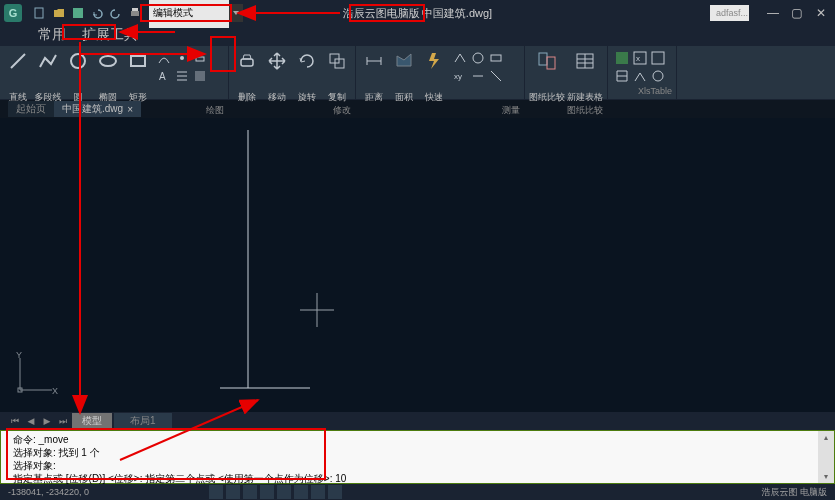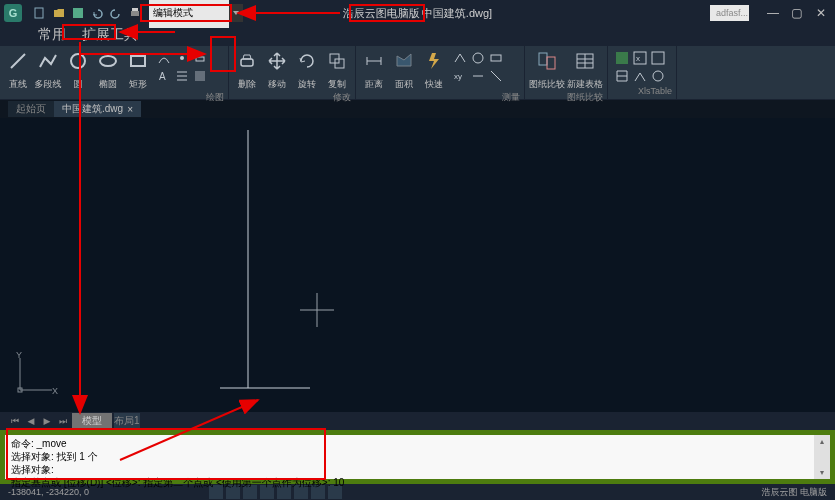--- a/index.html
+++ b/index.html
@@ -20,34 +20,34 @@
 .wbtn { width:16px; height:16px; color:#c0c0c0; display:flex; align-items:center; justify-content:center; font-size:12px; }
 .tabbar { height:20px; background:#1a2332; display:flex; align-items:flex-end; padding-left:30px; }
 .tab { padding:2px 8px; font-size:14px; color:#c0c0c0;margin-top:8px; }
 .tab.active { background:#1a2332; }
 .ribbon { height:54px; background:#283542; display:flex; border-bottom:1px solid #1a2332; }
 .rgroup { display:flex; flex-direction:column; border-right:1px solid #1a2332; padding:2px 4px 0; }
 .rtools { display:flex; gap:2px; flex:1; align-items:flex-start; }
 .rtool { display:flex; flex-direction:column; align-items:center; width:28px; padding-top:2px; cursor:pointer; }
 .rtool.wide { width:36px; }
 .ricon { width:22px; height:22px; display:flex; align-items:center; justify-content:center; }
-.rlabel { font-size:9px; color:#c0c0c0; margin-top:6px; white-space:nowrap; }
+.rlabel { font-size:9px; color:#c0c0c0; margin-top:19px; white-space:nowrap; }
 .rgname { font-size:9px; color:#888; text-align:right; padding-bottom:18px; }
 .rsmall { display:flex; flex-wrap:wrap; width:70px; gap:2px; padding:2px; }
 .rsicon { width:16px; height:16px; }
 .doctabs { height:18px; background:#0e1620; display:flex; align-items:center; padding-left:8px; }
 .doctab { background:#2a3a4a; color:#c0c0c0; font-size:10px; padding:1px 8px; display:flex; align-items:center; gap:4px; }
 .doctab.first { background:#1a2632; color:#888; }
 .canvas { position:relative; background:#0a1420; height:294px; }
 .ucs { position:absolute; left:14px; bottom:16px; }
 .modelbar { height:18px; background:#1a2332; display:flex; align-items:center; padding:0 8px; gap:2px; }
 .mbtn { width:14px; height:14px; color:#888; font-size:9px; display:flex; align-items:center; justify-content:center; }
 .mtab { background:#737373; color:#d0d0d0; font-size:10px; padding:1px 10px; }
-.mtab2 { background:#2a3a4a; color:#888; font-size:10px; padding:1px 0; }
-.cmdline { height:54px; background:#f8f8f8; border:5px solid #4d7c0f; margin:0; padding:2px 6px; font-size:10px; color:#000; line-height:13px; position:relative; }
+.mtab2 { background:#2a3a4a; color:#888; font-size:10px; padding:1px 16px; }
+.cmdline { height:54px; background:#f8f8f8; border:1px solid #4d7c0f; margin:0; padding:2px 12px; font-size:10px; color:#000; line-height:13px; position:relative; }
 .cmd-scroll { position:absolute; right:0; top:0; bottom:0; width:16px; background:#e0e0e0; display:flex; flex-direction:column; justify-content:space-between; align-items:center; font-size:8px; color:#666; }
 .status { height:16px; background:#1a2332; display:flex; align-items:center; padding:3px 8px; font-size:9px; color:#a0a0a0; justify-content:space-between; }
 .status-icons { display:flex; gap:3px; margin-left:120px; }
 .sicon { width:14px; height:14px; background:#2a3a4a; }
 .redbox { position:absolute; border:2px solid #e60000; pointer-events:none; z-index:100; }
 .redarrow { position:absolute; z-index:101; pointer-events:none; }
 svg { display:block; }
 </style>
 </head>
 <body>

